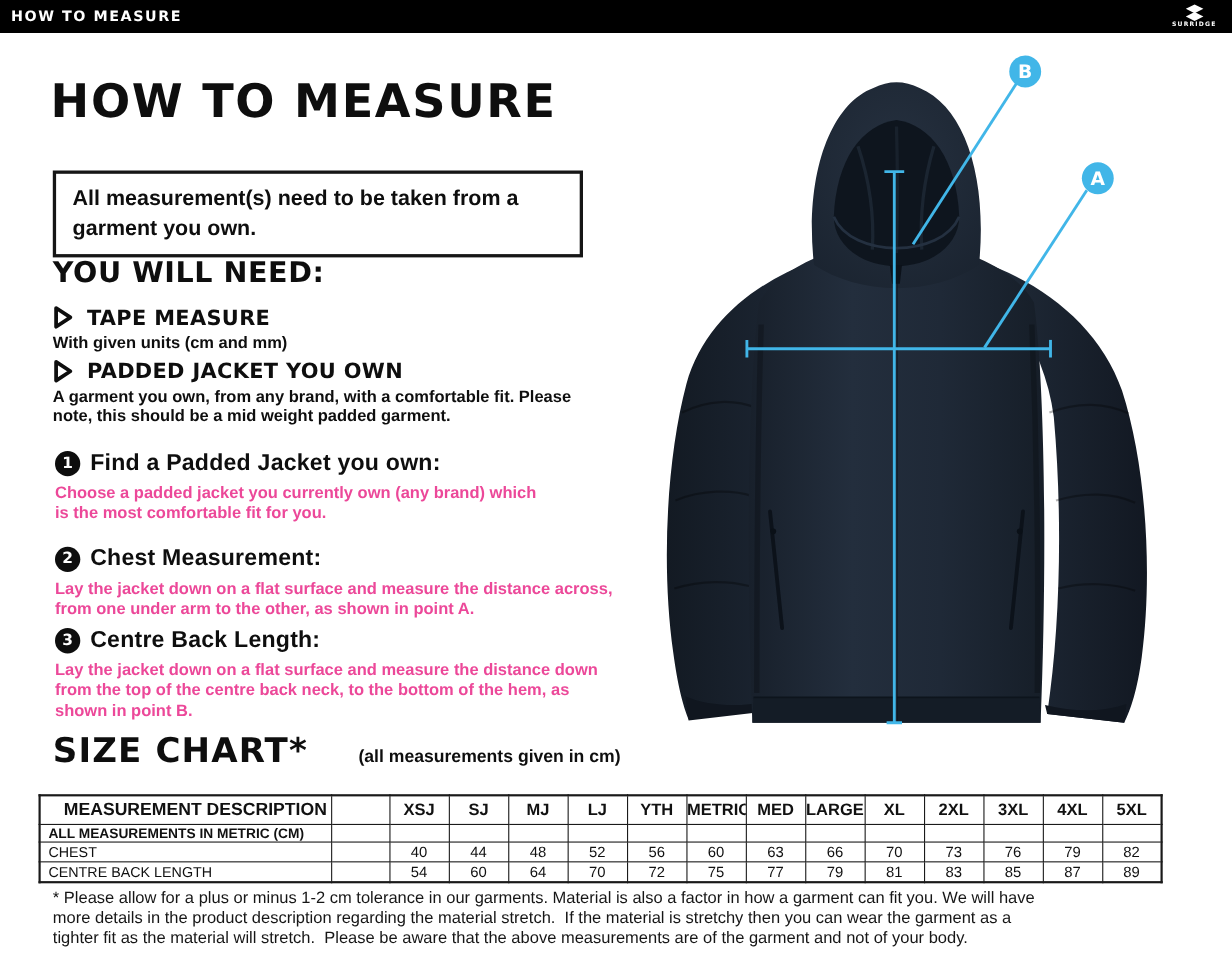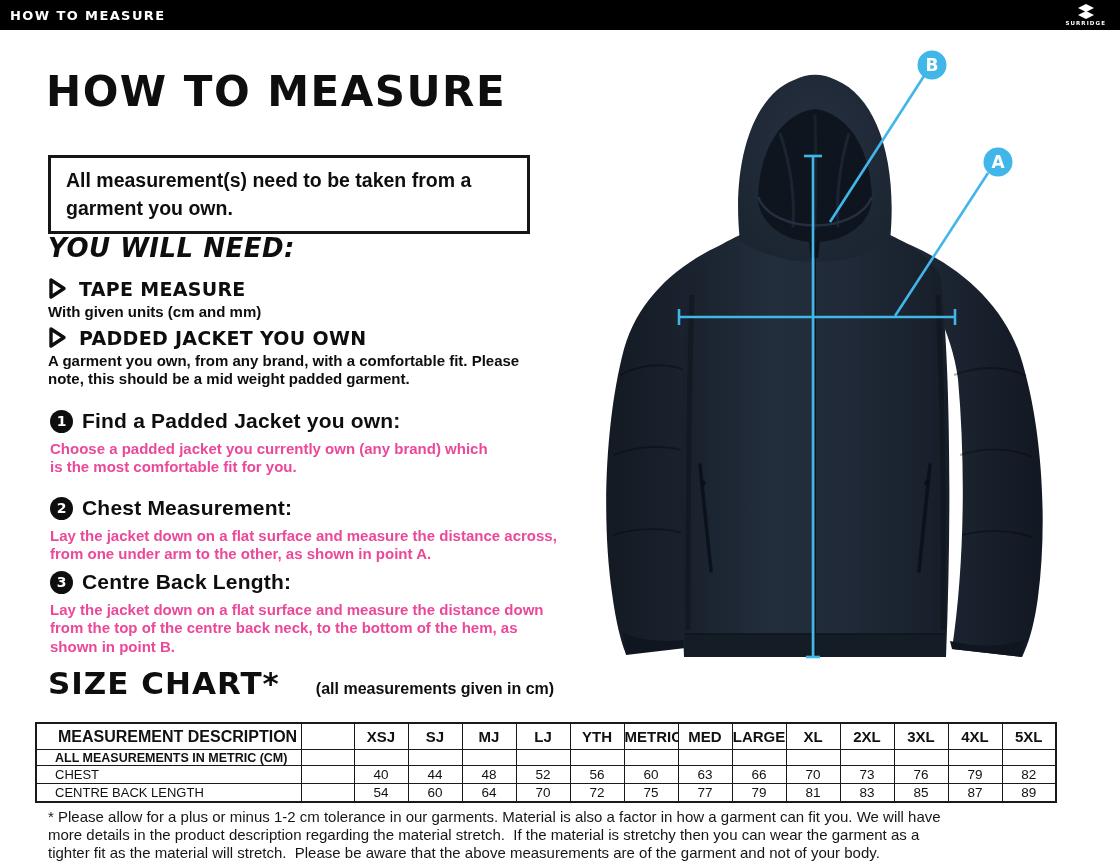--- a/index.html
+++ b/index.html
@@ -16,51 +16,51 @@
               font-family:"DejaVu Sans",sans-serif;}
 
   
   .h1{position:absolute;left:46px;top:67px;font-family:"DejaVu Sans",sans-serif;
       font-weight:bold;font-size:42px;letter-spacing:1.5px;color:#0e0e0e;}
   .notice-box{position:absolute;left:48px;top:155px;width:446px;border:3px solid #161616;
               padding:9px 15px;background:#fff;}
   .notice-text{font-size:19.5px;font-weight:bold;line-height:1.42;white-space:pre-wrap;color:#0e0e0e;}
 
   .ywn-heading{position:absolute;left:48px;top:233px;font-family:"DejaVu Sans",sans-serif;
-               font-weight:bold;font-size:26px;letter-spacing:0.5px;color:#0e0e0e;font-style:italic;}
+               font-weight:bold;font-size:26px;letter-spacing:0.5px;color:#0e0e0e;}
   .ywn-item-head{position:absolute;display:flex;align-items:center;gap:12px;}
   .ywn-title{font-family:"DejaVu Sans",sans-serif;font-weight:bold;font-size:19px;
              letter-spacing:0.3px;color:#0e0e0e;text-align:center;}
   .ywn-desc{position:absolute;left:48px;font-size:15px;font-weight:bold;line-height:1.2;
             white-space:pre-wrap;color:#0e0e0e;}
 
   .step{position:absolute;left:50px;width:600px;}
   .step-head{display:flex;align-items:center;gap:9px;}
   .step-badge{width:23px;height:23px;border-radius:50%;background:#0e0e0e;color:#fff;
               display:flex;align-items:center;justify-content:center;flex:0 0 auto;
               font-family:"DejaVu Sans",sans-serif;font-weight:bold;font-size:14px;}
   .step-title{font-size:21px;font-weight:bold;letter-spacing:0.2px;color:#0e0e0e;}
   .step-desc{margin:7px 0 0 0;font-size:15px;font-weight:bold;line-height:1.22;
              white-space:pre-wrap;color:#ec4899;}
 
-  .size-chart-head{position:absolute;left:48px;top:665px;display:flex;align-items:baseline;gap:0;}
+  .size-chart-head{position:absolute;left:48px;top:665px;display:flex;align-items:baseline;gap:10px;}
   .size-chart-title{font-family:"DejaVu Sans",sans-serif;font-weight:bold;font-size:31px;
                     letter-spacing:1px;color:#0e0e0e;}
   .size-chart-sub{font-size:16px;font-weight:bold;color:#0e0e0e;margin-left:36px;}
 
   
   .size-table-wrap{position:absolute;left:35px;top:722px;}
   table.size-table{border-collapse:collapse;table-layout:fixed;width:1021px;
                    border:2.5px solid #1a1a1a;}
   .size-table th,.size-table td{border:1.5px solid #1a1a1a;padding:0;overflow:hidden;
                    white-space:nowrap;}
   .size-table th{height:25px;font-weight:bold;text-align:center;font-size:15px;}
   .size-table th.desc{font-size:16px;text-align:left;padding-left:21px;}
   .size-table td{height:17px;text-align:center;font-size:13.5px;font-weight:normal;}
-  .size-table td.rowlabel{text-align:left;padding-left:18px;font-size:13px;}
+  .size-table td.rowlabel{text-align:left;padding-left:7px;font-size:13px;}
   .size-table tr.metricrow td{height:15px;}
   .size-table tr.metricrow td.rowlabel{font-weight:bold;font-size:12.5px;}
 
   .footnote{position:absolute;left:48px;top:808px;font-size:15px;line-height:1.2;
             white-space:pre-wrap;color:#161616;}
 
   
   .jacket-svg{position:absolute;left:588px;top:45px;}
 </style>
 </head>

